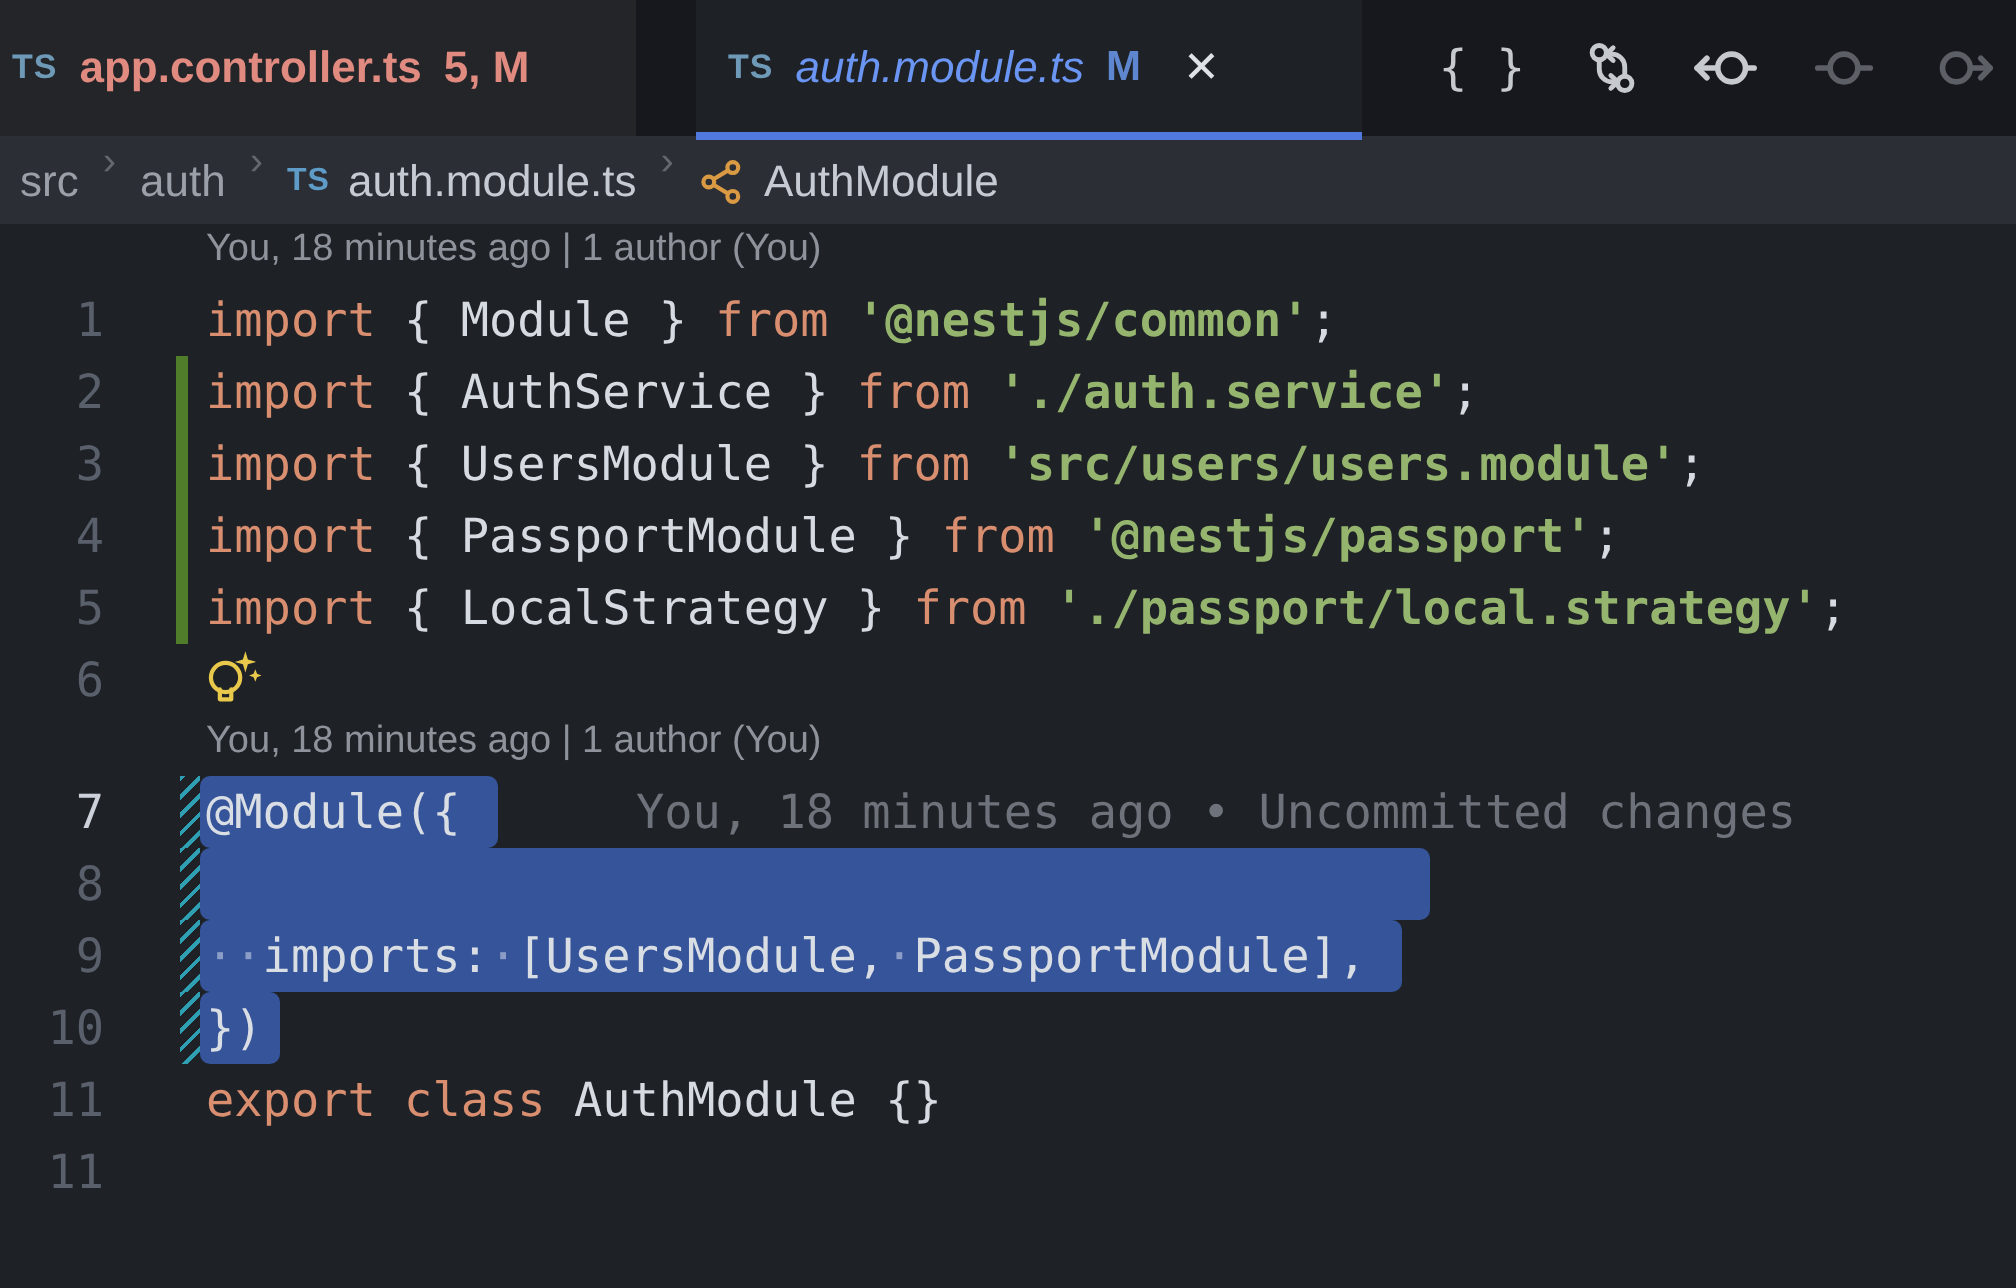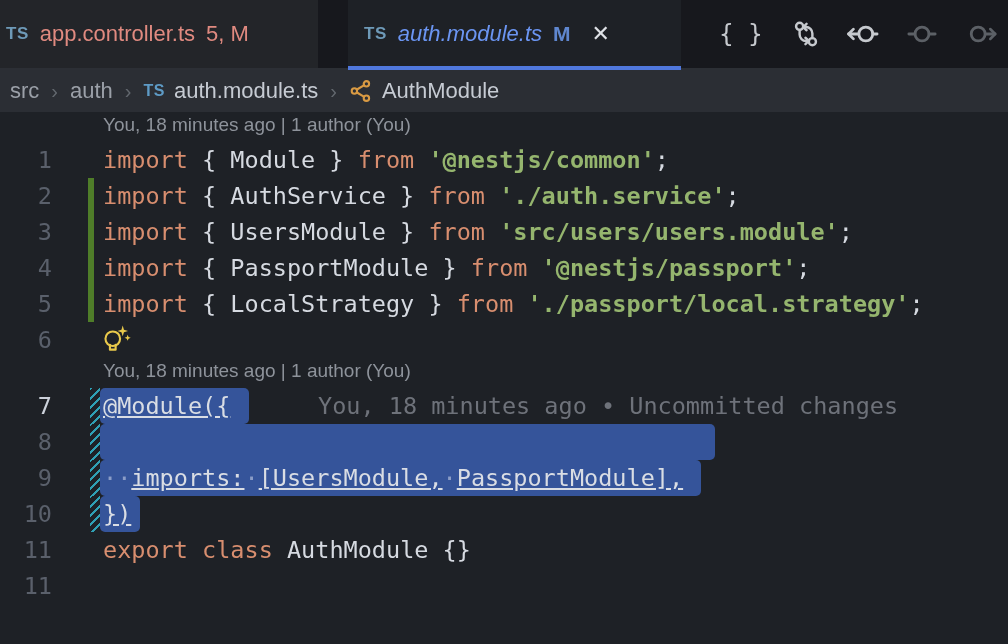--- a/index.html
+++ b/index.html
@@ -5,50 +5,50 @@
   * { margin:0; padding:0; box-sizing:border-box; }
   html,body { width:1008px; height:644px; overflow:hidden; background:#1e2126; }
   body { font-family:"Liberation Sans", sans-serif; position:relative; }
 
   
   .tabbar { position:relative; width:1008px; height:70px; background:#17181d; border-bottom:2px solid #2c2f35; }
   .tab { position:absolute; top:0; height:68px; display:flex; align-items:center; padding:0 16px; gap:11px; cursor:pointer; }
   .tab.inactive { left:0; width:318px; background:#232529; padding-left:6px; }
   .tab.active { left:348px; width:333px; background:#1e2126; }
   .tab .ts-badge { font-size:17px; font-weight:bold; letter-spacing:.5px; color:#6e9ab8; }
-  .tab.inactive .tab-name, .tab.inactive .tab-deco { font-size:22px; color:var(--error_red); }
+  .tab.inactive .tab-name, .tab.inactive .tab-deco { font-size:22px; color:var(--error_red);font-weight:bold; }
   .tab.active .tab-name { font-size:22px; font-style:italic; color:#6b95f2; }
   .tab.active .tab-deco { font-size:21px; font-weight:bold; color:var(--modified_blue); }
   .tab .close { font-size:22px; color:#dfe2e6; margin-left:10px; }
   .tab.active::after { content:""; position:absolute; left:0; right:0; bottom:-2px; height:4px; background:var(--accent_blue); }
   .tab-actions { position:absolute; right:10px; top:0; height:68px; display:flex; align-items:center; gap:25px; }
   .icon-btn { display:flex; align-items:center; justify-content:center; cursor:pointer; }
   .braces-txt { font-family:"DejaVu Sans", sans-serif; font-size:24px; color:#c6c9ce; letter-spacing:3px; }
   .icon-stroke { stroke:#c6c9ce; stroke-width:1.3; fill:none; stroke-linecap:round; stroke-linejoin:round; }
   .icon-dim { stroke:#5c6066; }
 
   
-  .breadcrumbs { width:1008px; height:42px; background:#2b2e34; display:flex; align-items:center; padding-left:10px; gap:12px; font-size:22px; color:#9ba0a8; }
+  .breadcrumbs { width:1008px; height:42px; background:#2b2e34; display:flex; padding-left:10px; gap:12px; font-size:22px; color:#9ba0a8; }
   .crumb { display:flex; align-items:center; gap:9px; cursor:pointer; }
   .crumb-sep { color:#63686f; font-size:20px; }
   .crumb .ts-mini { font-size:16px; font-weight:bold; color:#5e9bc6; letter-spacing:.5px; }
   .crumb.bright { color:#c6cbd3; }
 
   
   .editor { position:relative; width:1008px; height:530px; background:#1e2126; font-family:"DejaVu Sans Mono", monospace; font-size:23.5px; }
   .row { position:absolute; left:0; right:0;padding-left:46px; }
   .row.lens { }
   .lens-text { position:absolute; left:103px; top:2px; font-family:"Liberation Sans", sans-serif; font-size:19px; color:#8e939b; cursor:pointer; }
   .line-num { position:absolute; left:0; width:52px; text-align:right; line-height:36px; color:#5a606b; }
   .line-num.active { color:#ccd1da; }
   .code-content { position:absolute; left:103px; line-height:36px; white-space:pre; z-index:2; }
   .tk-kw { color:var(--keyword_coral); }
   .tk-txt { color:#d6dae1;text-align:right; }
   .tk-str { color:var(--string_green);font-weight:bold; }
-  .tk-sel { color:#d9dde4;text-decoration:underline; }
+  .tk-sel { color:#d9dde4; }
   .tk-dot { color:#8b9dc7; }
   .sel-bg { position:absolute; top:0; height:36px; background:var(--selection); border-radius:5px; z-index:1; }
   .git-mark { position:absolute; top:0; bottom:0; z-index:1; }
   .git-mark.added { left:88px; width:6px; background:var(--git_added_green); }
   .git-mark.changed { left:90px; width:10px;
      background:repeating-linear-gradient(135deg, var(--git_changed_teal) 0px, var(--git_changed_teal) 2px, transparent 2px, transparent 6.5px); }
   .inline-blame { position:absolute; left:318px; line-height:36px; color:#6e727a; white-space:pre; z-index:2; }
   .bulb { position:absolute; left:101px; top:2px; z-index:2; cursor:pointer; }
 </style>
 </head>

